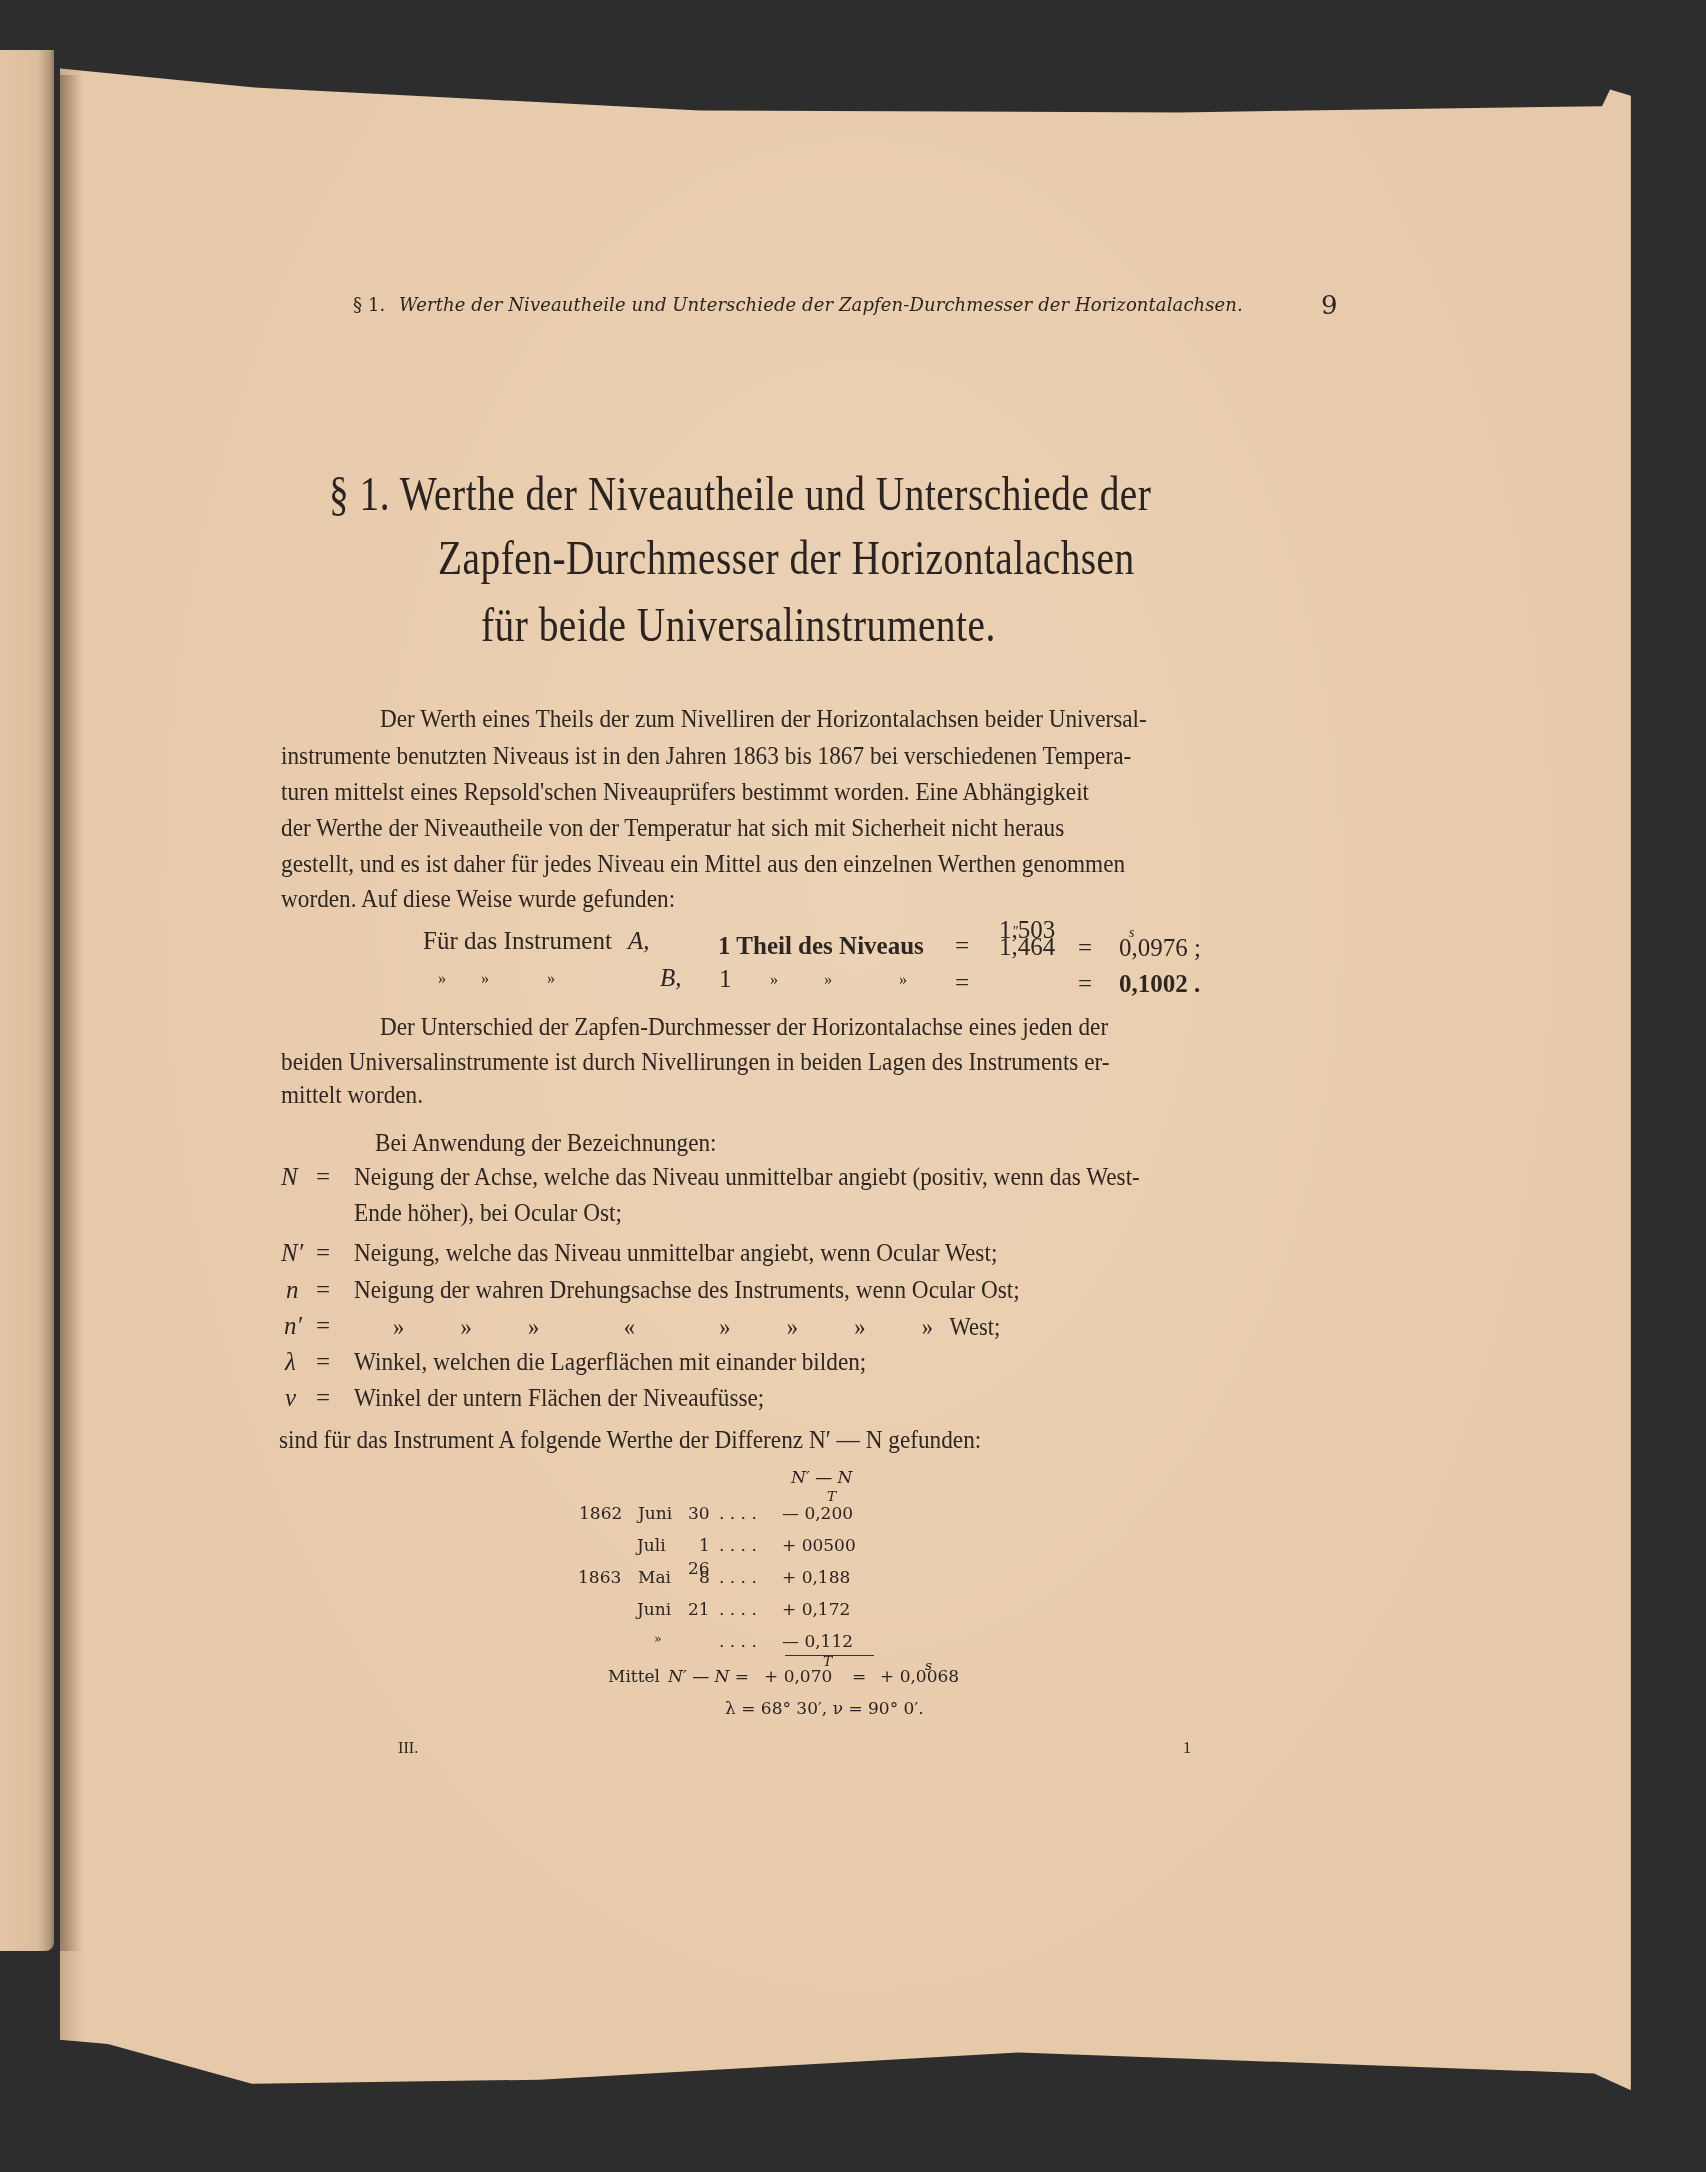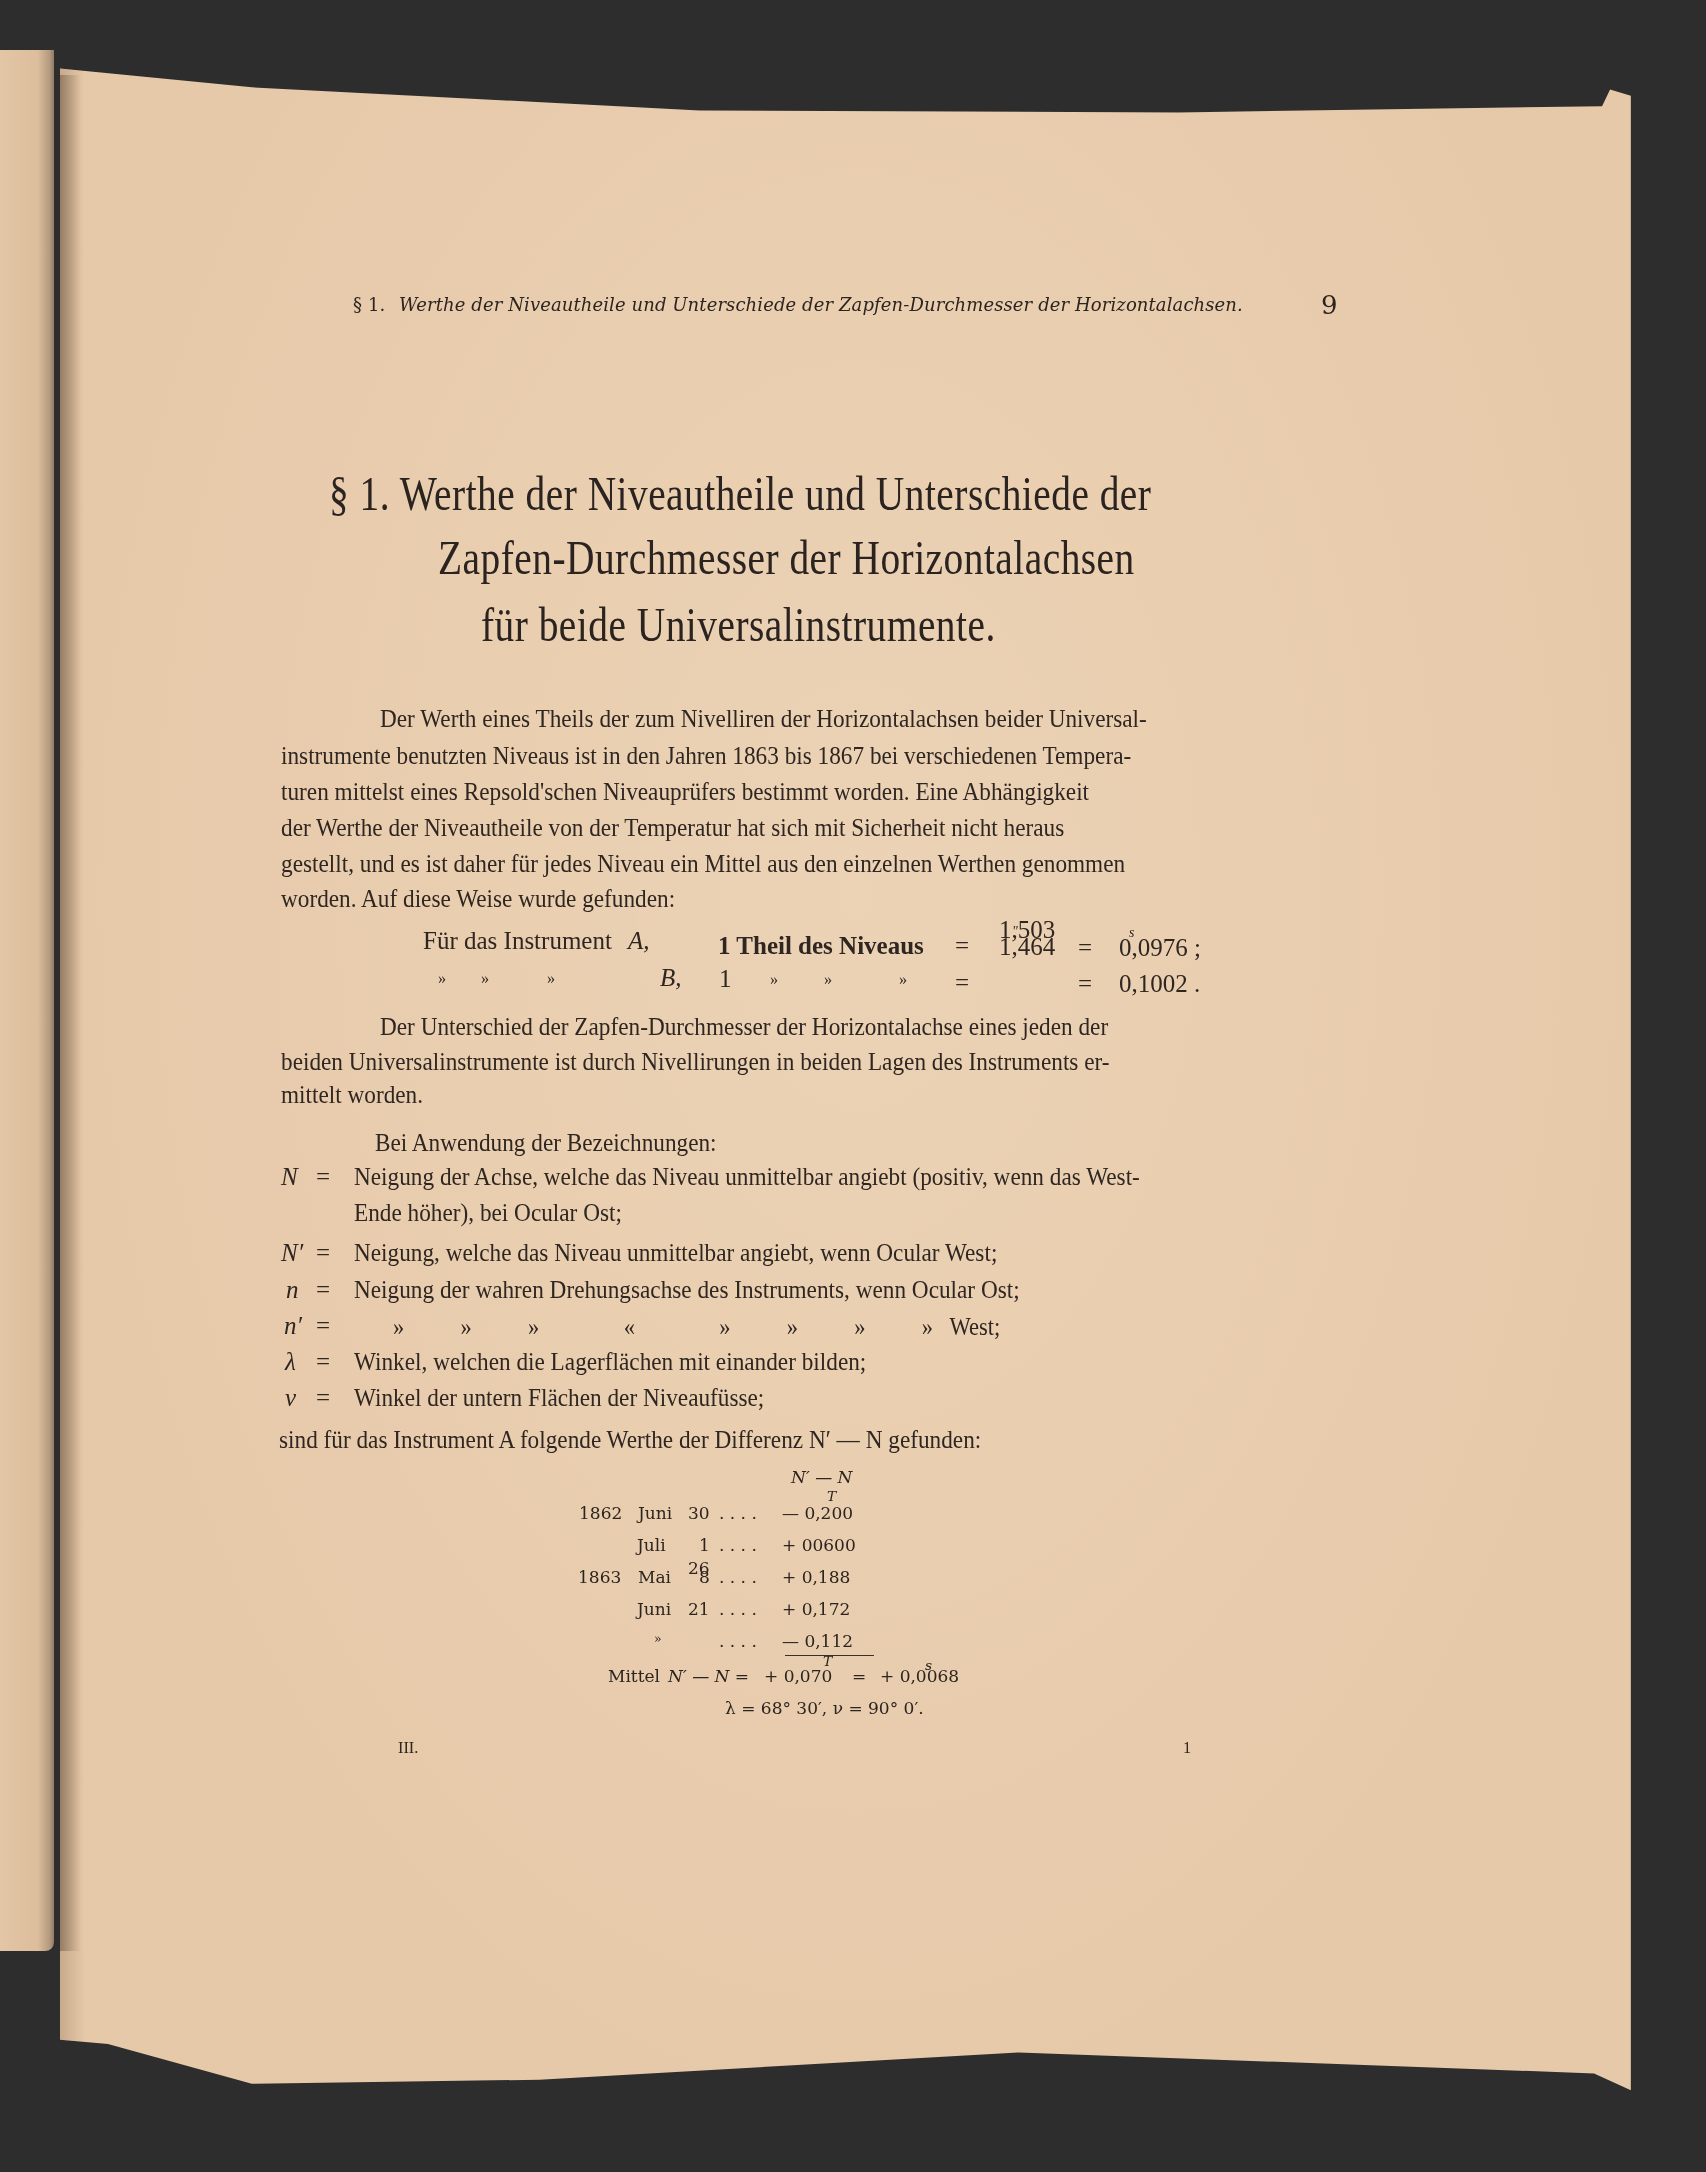--- a/index.html
+++ b/index.html
@@ -103,21 +103,21 @@
   <div class="abs body" style="left:481px; top:969px; font-size:16.3px;">»</div>
   <div class="abs body" style="left:547px; top:969px; font-size:16.3px;">»</div>
   <div class="abs body ital" style="left:660px; top:964px;">B,</div>
   <div class="abs body" style="left:719px; top:965px;">1</div>
   <div class="abs body" style="left:770px; top:970px; font-size:16.3px;">»</div>
   <div class="abs body" style="left:824px; top:970px; font-size:16.3px;">»</div>
   <div class="abs body" style="left:899px; top:970px; font-size:16.3px;">»</div>
   <div class="abs body" style="left:955px; top:969px;">=</div>
   <div class="abs body" style="left:999px; top:916px;">1,503</div>
   <div class="abs body" style="left:1078px; top:970px;">=</div>
-  <div class="abs body" style="left:1119px; top:970px;">0,1002 .</div>
+  <div class="abs body" style="left:1119px; top:970px;font-weight:bold;">0,1002 .</div>
 </div>
 
 <div class="abs body para-line p1" style="top:1013px;">Der Unterschied der Zapfen-Durchmesser der Horizontalachse eines jeden der</div>
 <div class="abs body para-line pl" style="top:1048px;">beiden Universalinstrumente ist durch Nivellirungen in beiden Lagen des Instruments er-</div>
 <div class="abs body para-line pl" style="top:1081px;">mittelt worden.</div>
 
 <div class="abs body para-line" style="left:375px; top:1129px;">Bei Anwendung der Bezeichnungen:</div>
 
 <div>
   <div class="abs sym" style="top:1163px;">N</div>
@@ -161,21 +161,21 @@
     <div class="abs tbl" style="left:638px; top:1503px;">Juni</div>
     <div class="abs tbl" style="left:688px; top:1503px;">30</div>
     <div class="abs tbl" style="left:719px; top:1503px;">. . . .</div>
     <div class="abs tbl" style="left:782px; top:1503px;">— 0,200</div>
   </div>
   <div>
     <div class="abs tbl" style="left:579px; top:1535px;"></div>
     <div class="abs tbl" style="left:637px; top:1535px;">Juli</div>
     <div class="abs tbl" style="left:699px; top:1535px;">1</div>
     <div class="abs tbl" style="left:719px; top:1535px;">. . . .</div>
-    <div class="abs tbl" style="left:782px; top:1535px;">+ 00600</div>
+    <div class="abs tbl" style="left:782px; top:1535px;">+ 00500</div>
   </div>
   <div>
     <div class="abs tbl" style="left:578px; top:1567px;">1863</div>
     <div class="abs tbl" style="left:638px; top:1567px;">Mai</div>
     <div class="abs tbl" style="left:699px; top:1567px;">8</div>
     <div class="abs tbl" style="left:719px; top:1567px;">. . . .</div>
     <div class="abs tbl" style="left:782px; top:1567px;">+ 0,188</div>
   </div>
   <div>
     <div class="abs tbl" style="left:579px; top:1599px;"></div>

